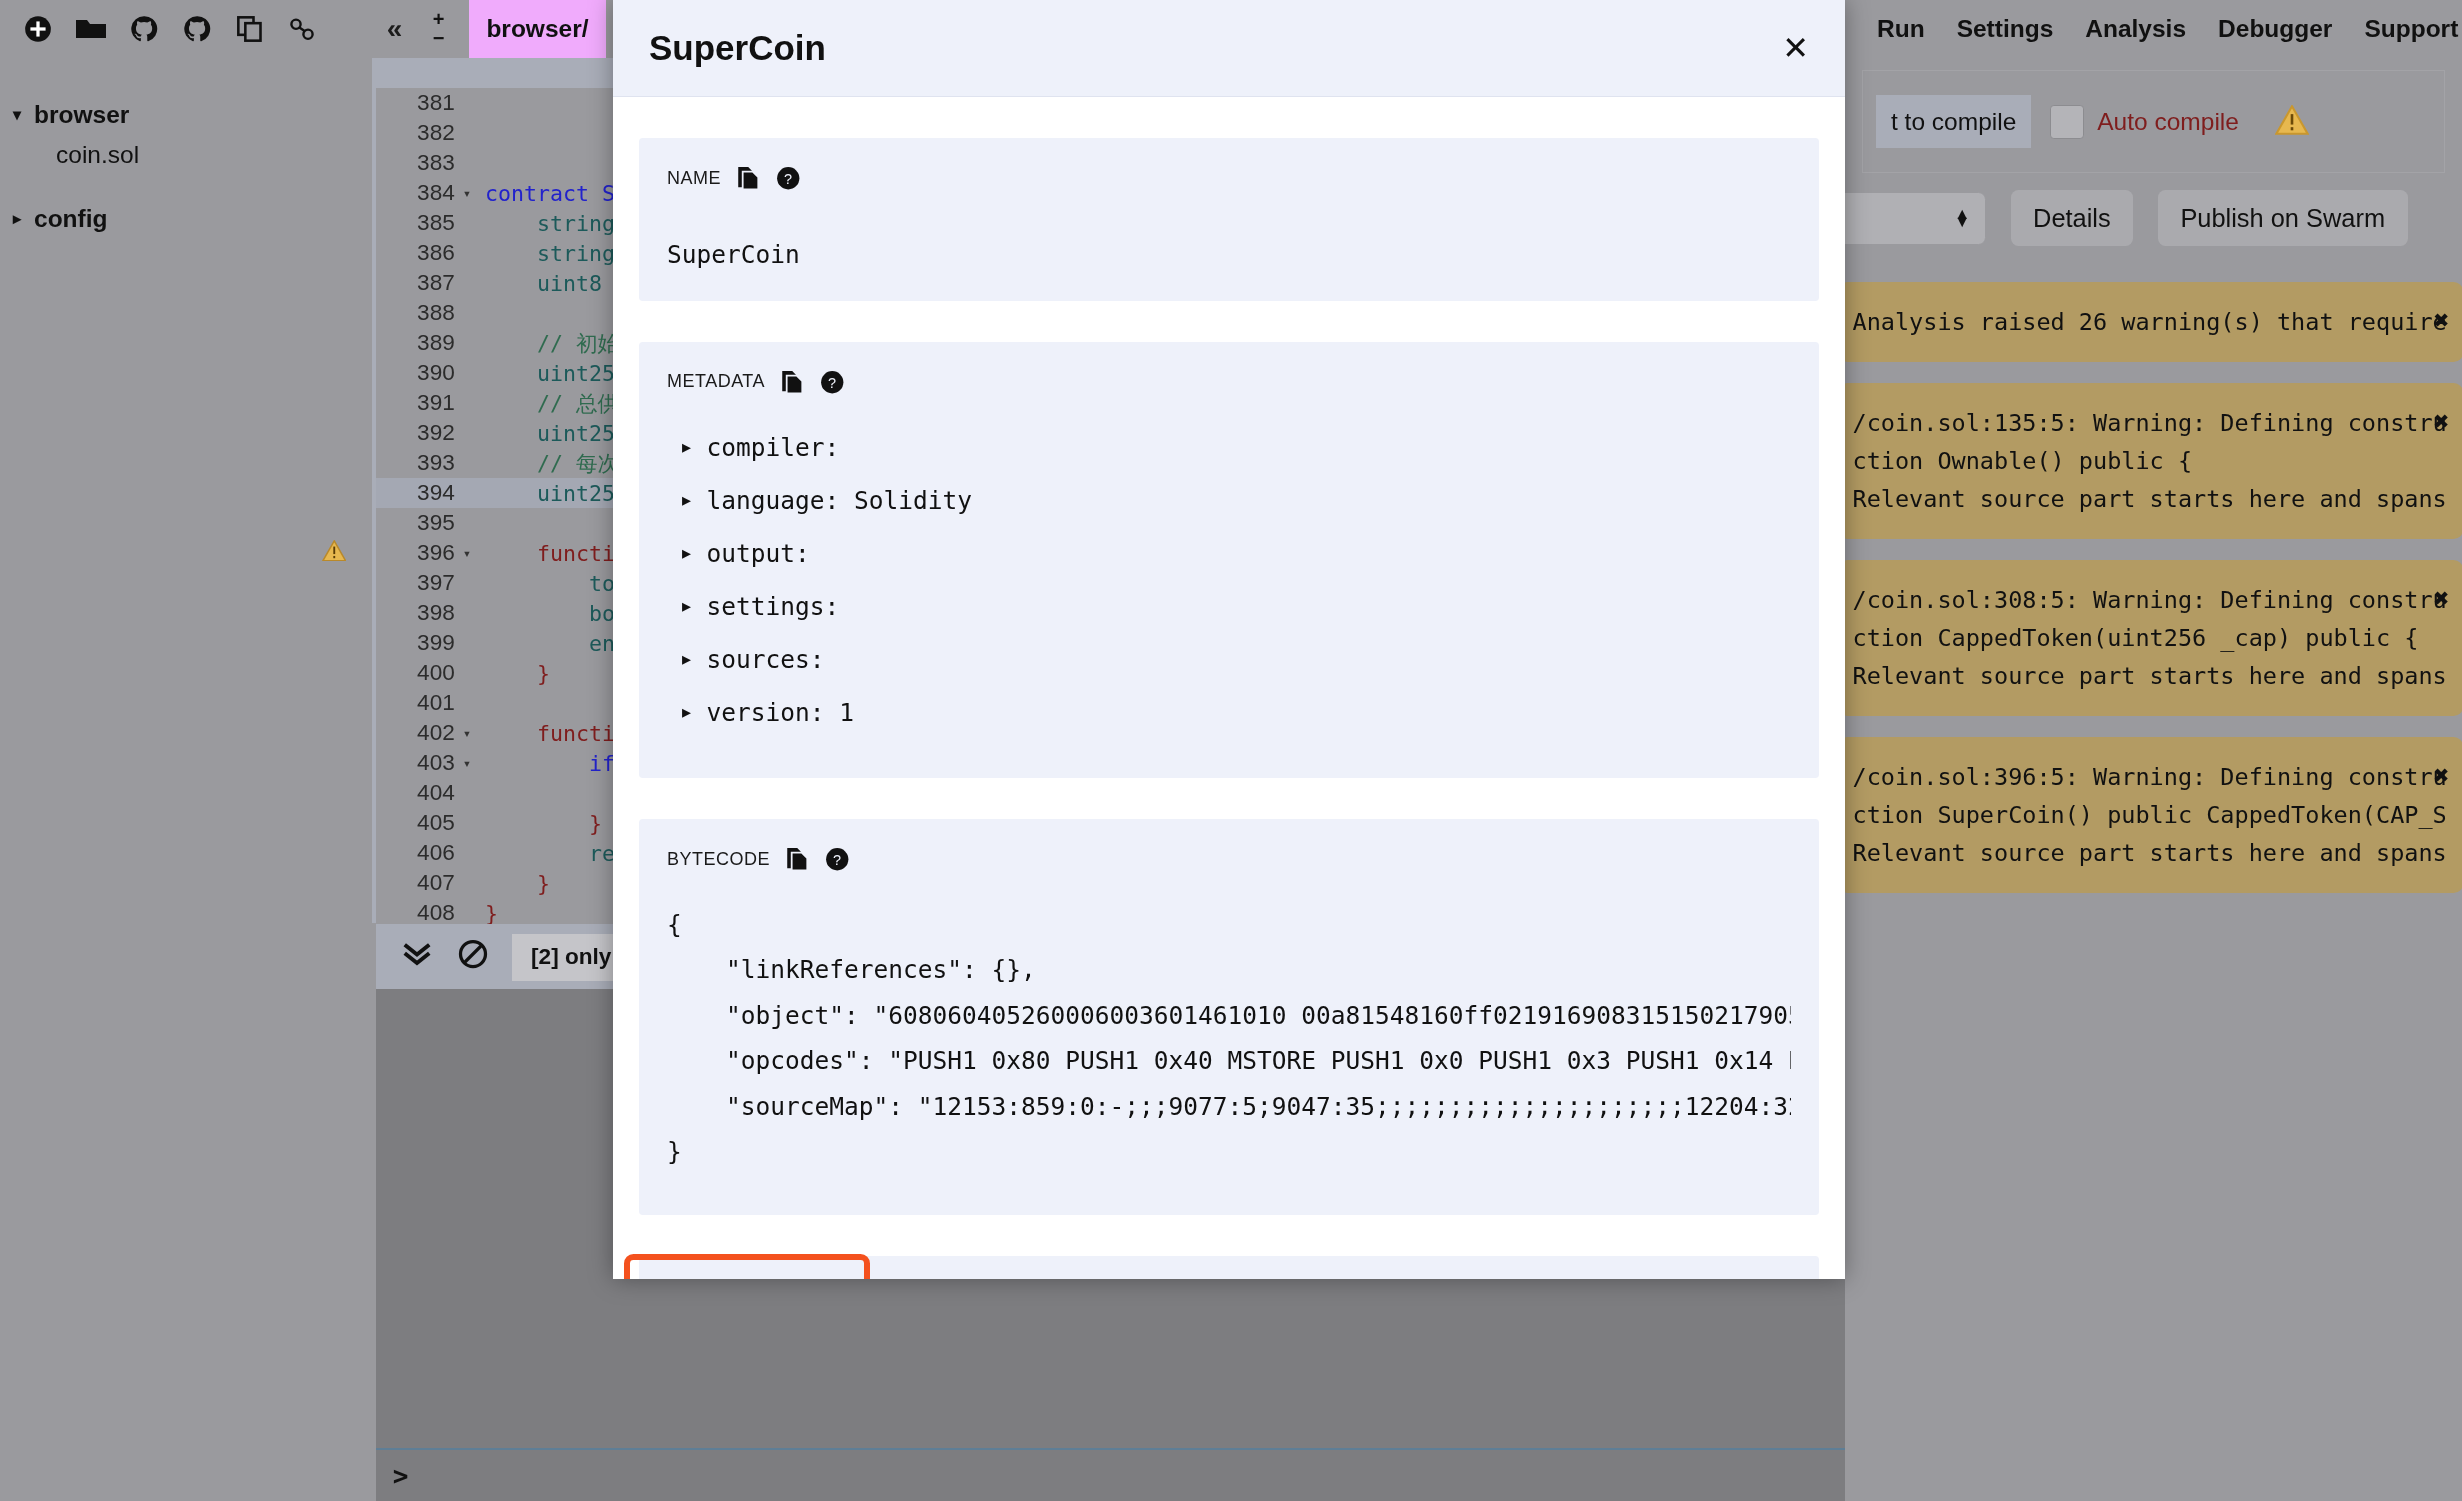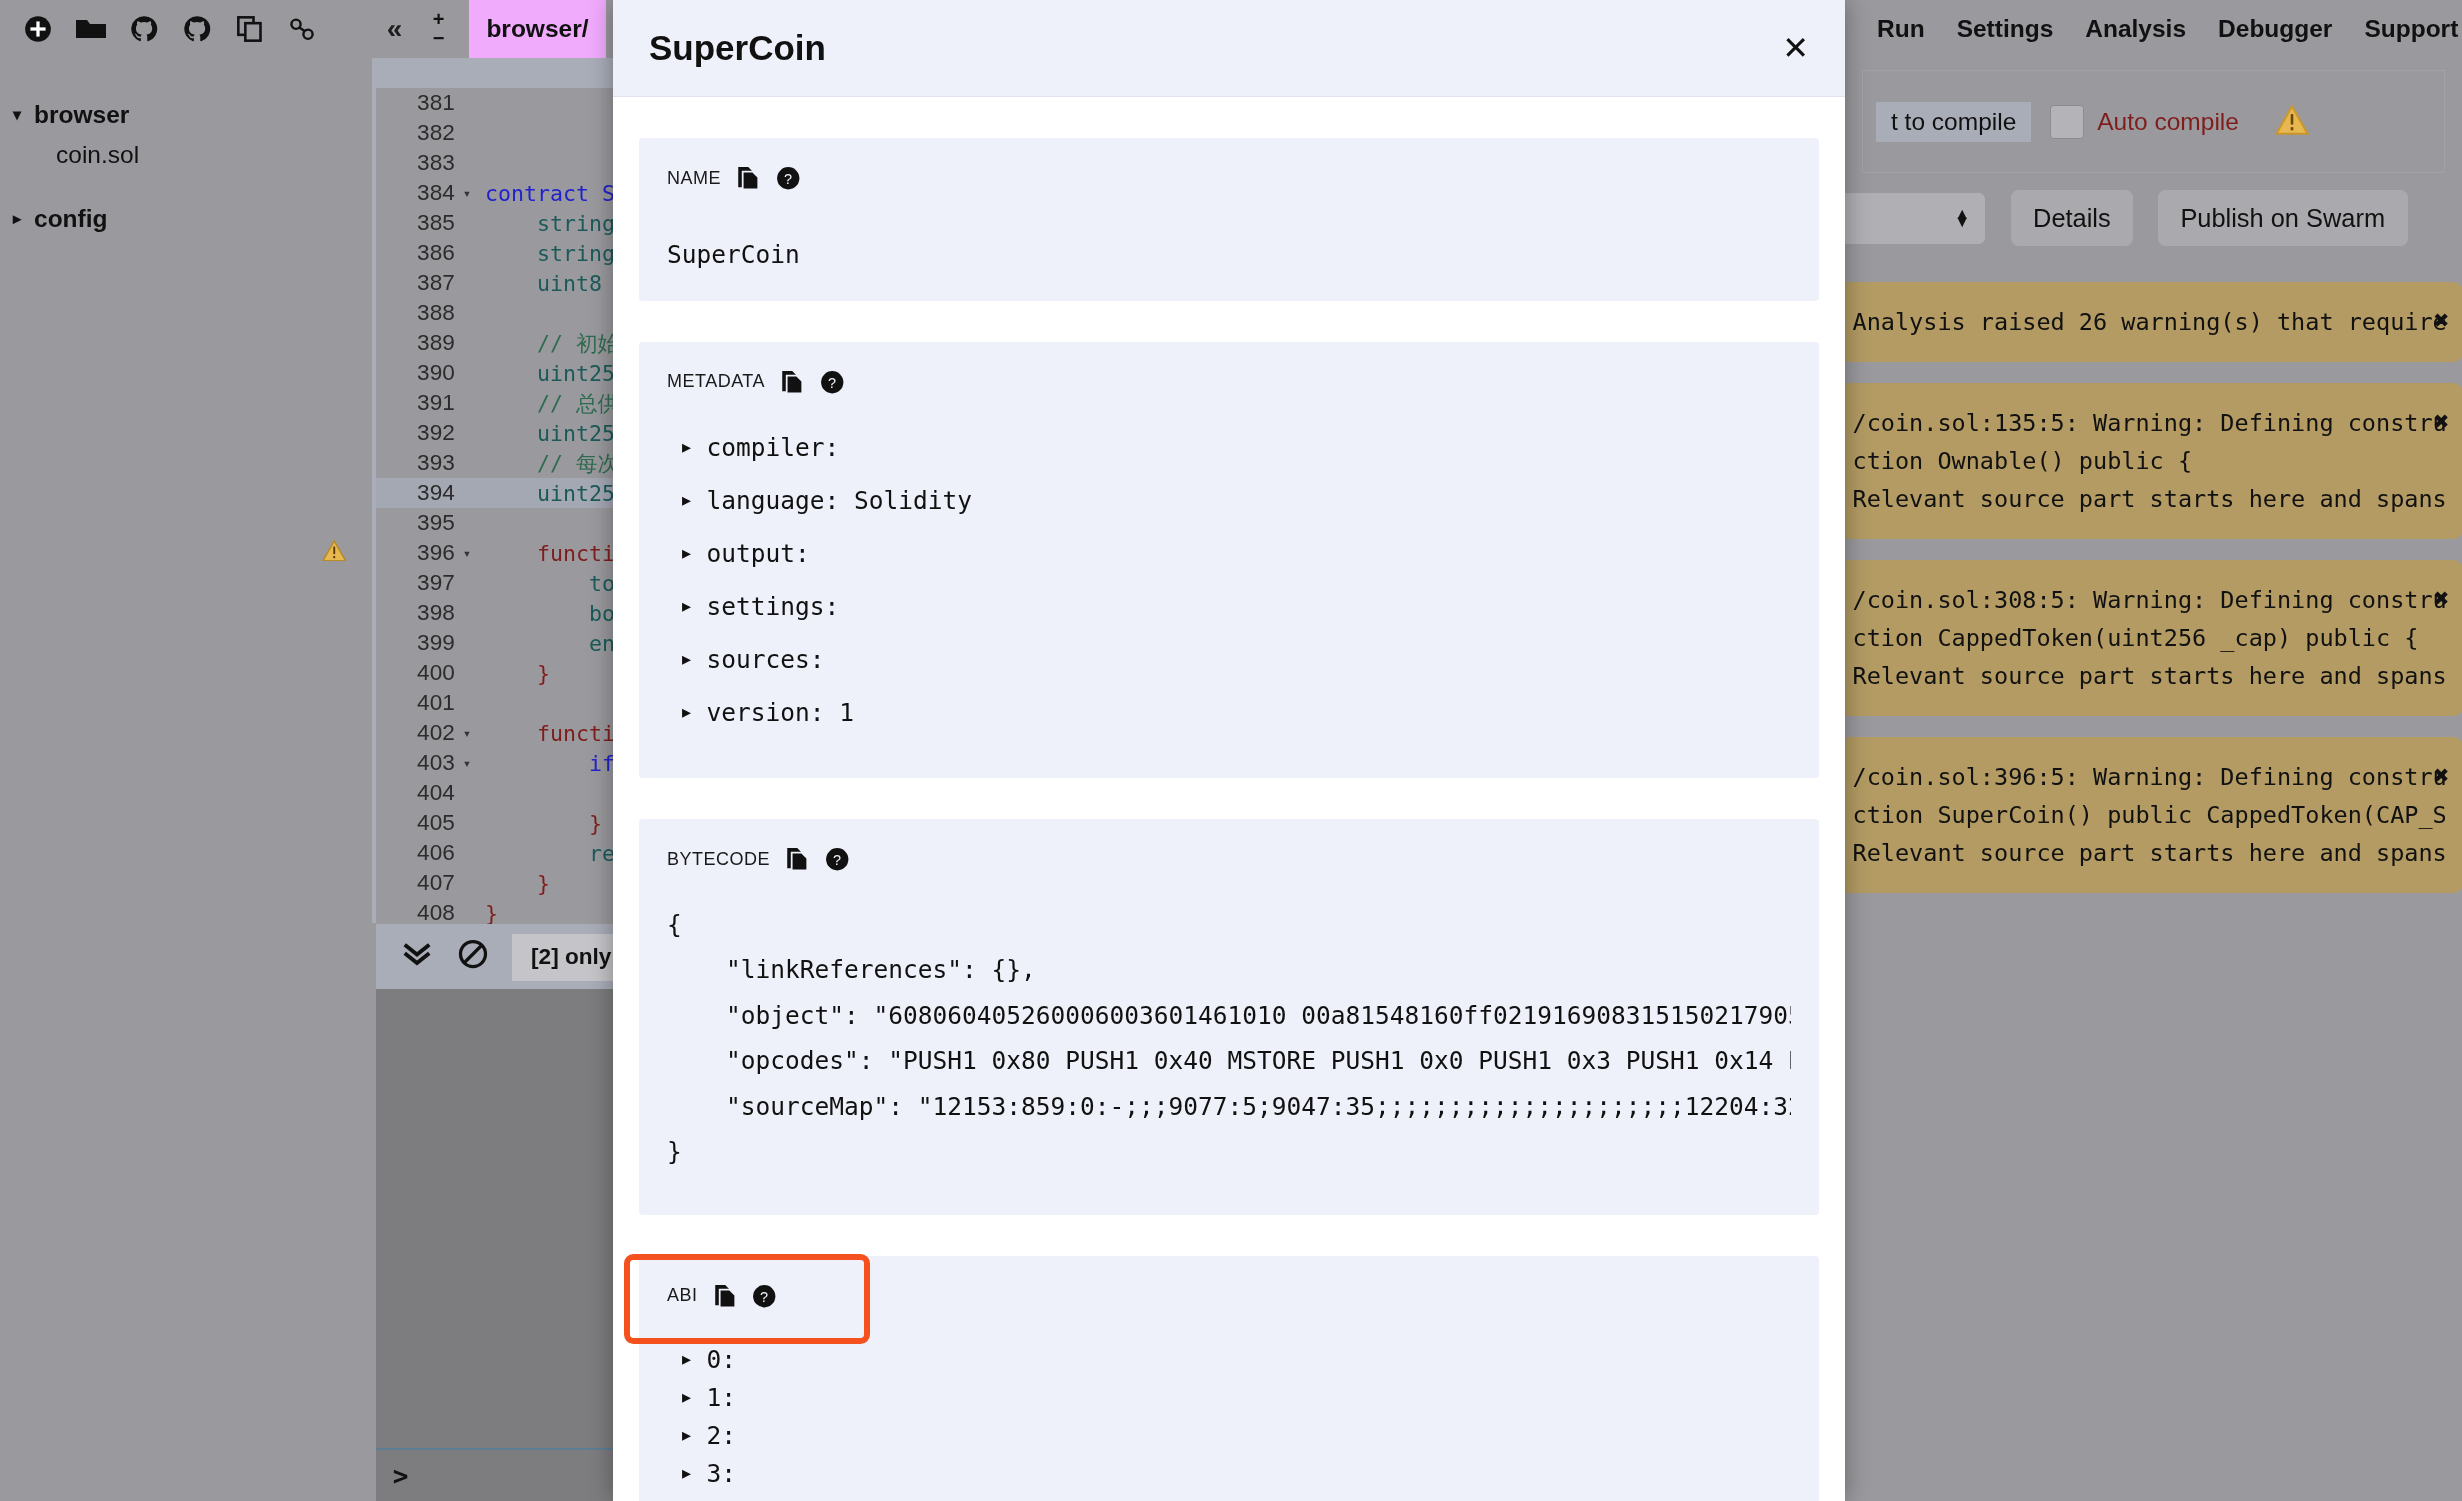--- a/index.html
+++ b/index.html
@@ -57,21 +57,21 @@
                border-top:2.8px solid #5e7e96; display:flex; align-items:center; padding-left:17px;
                font-family:"DejaVu Sans Mono", monospace; font-size:26px; font-weight:bold; color:#111; }
 
   
   .rightpanel { position:absolute; left:1845px; top:0; width:617px; height:1501px; background:#9a9a9e; }
   .rp-menu { display:flex; align-items:center; height:58px; gap:32px; padding-left:32px;
              font-size:24.5px; font-weight:bold; color:#111; }
   .rp-menu span { white-space:nowrap;text-align:right; }
   .rp-compilebar { position:absolute; left:17px; top:70px; width:583px; height:103px;
                    border:1.9px solid #a3a3a7; display:flex; align-items:center; padding-left:13px;}
-  .rp-compilebtn { height:40px; background:#a9adb8; display:flex; align-items:center; padding:0 15px;
+  .rp-compilebtn { height:53px; background:#a9adb8; display:flex; align-items:center; padding:0 15px;
                    font-size:24.5px; color:#111; white-space:nowrap; }
   .rp-checkbox { width:34px; height:34px; background:#b4b4b8; border:1.9px solid #8c8c90;
                  border-radius:3.8px; margin-left:19px; flex:0 0 auto;}
   .rp-autolabel { margin-left:13px; font-size:24.5px; line-height:28px; color:#7f1d1d; }
   .rp-warnicon { margin-left:36px; }
 
   .rp-contractrow { position:absolute; left:-113px; top:184px; width:734px; height:68px;
                     display:flex; align-items:center; }
   .rp-select { width:254px; height:53px; background:#b0b0b4; border:1.9px solid #9a9a9e; border-radius:7.5px;
                display:flex; align-items:center; justify-content:space-between; padding:0 15px;
@@ -79,21 +79,21 @@
   .spin { display:flex; flex-direction:column; align-items:center; line-height:8.5px; font-size:16px;}
   .rp-btn { margin-left:24.5px; height:56px; background:#aaaaae; border-radius:7.5px;
             display:flex; align-items:center; padding:0 22.6px; font-size:25.4px; color:#111; white-space:nowrap;}
 
   .rp-warnlist { position:absolute; left:1845px; top:282px; width:617px; }
   .warnbox { position:relative; background:#b39b63; border-radius:9.4px; margin-bottom:21px;
              padding:21px 24.5px 21px 15px; font-family:"DejaVu Sans Mono", monospace;
              font-size:23.5px; line-height:38px; color:#111; overflow:hidden; white-space:nowrap;
              margin-left:-7.5px; width:625px; }
   .warnbox .wx { position:absolute; right:13px; top:19px; font-size:26px; font-weight:bold; color:#111; }
-  .modal { position:absolute; left:613px; top:0px; width:1232px; height:1501px;
+  .modal { position:absolute; left:613px; top:0px; width:1232px; height:1279px;
            background:#ffffff; box-shadow:0 0 22.6px rgba(0,0,0,0.35); overflow:hidden; }
   .modal-header { height:97px; background:#eef1fa; border-bottom:0.9px solid #dfe3ef;
                   display:flex; align-items:center; padding:0 36px; }
   .modal-title { font-size:35px; font-weight:bold; color:#111; }
   .modal-close { margin-left:auto; font-size:32px; color:#111; line-height:1; }
   .modal-body { padding:0 26px; }
 
   .sect { background:#eef1fa; border-radius:3.8px; margin-top:41px; padding:28px 28px 32px 28px; }
   .sect-head { display:flex; align-items:center; gap:15px; font-size:25.4px; letter-spacing:0.5px;
                color:#1a1a1a; }

